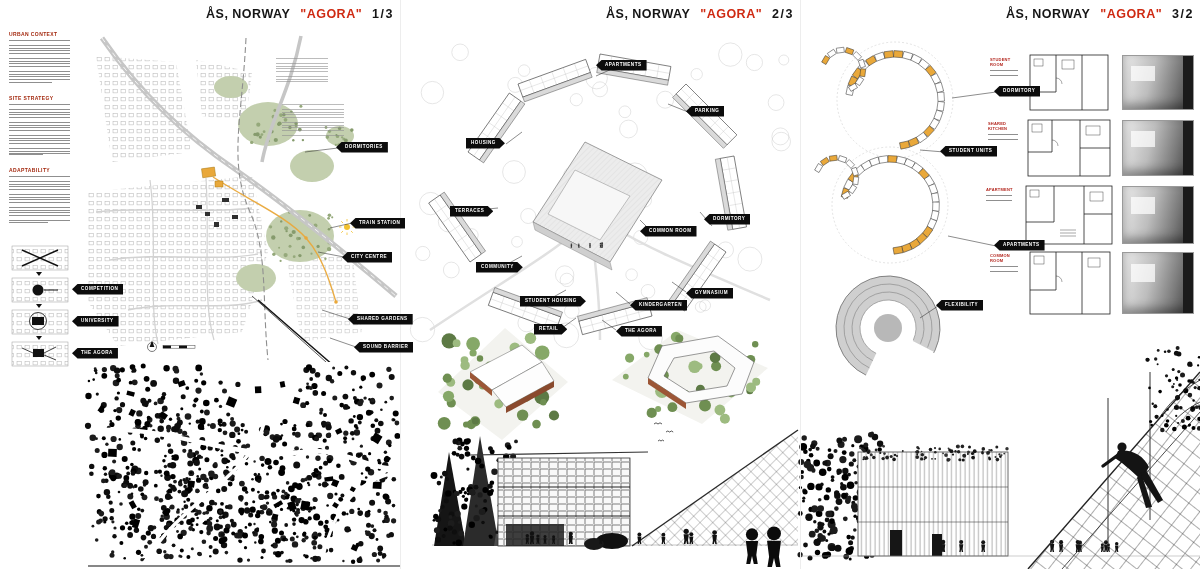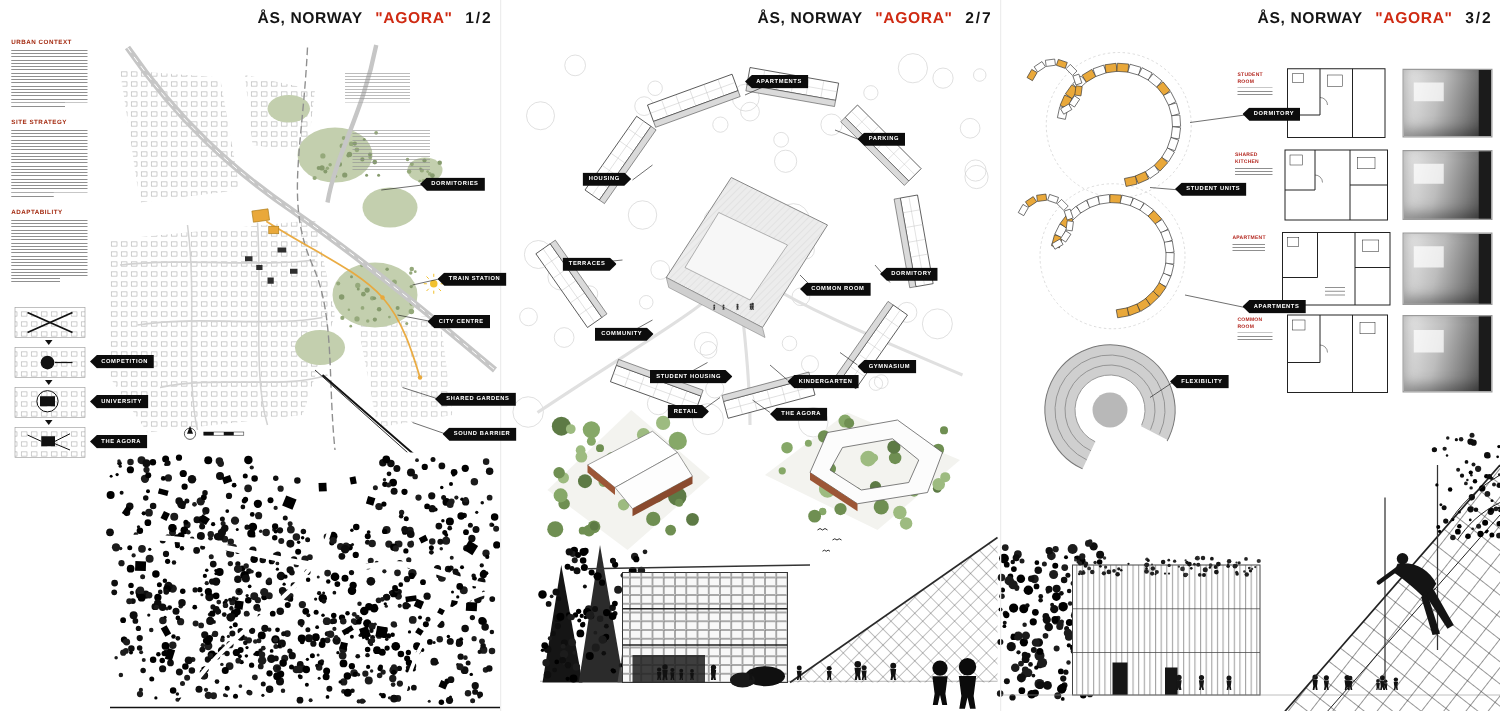--- a/index.html
+++ b/index.html
@@ -1954,24 +1954,24 @@
     <path d="M1200,380 C1180,392 1168,404 1158,420"></path>
     <path d="M1200,402 C1184,410 1174,420 1166,432"></path>
   </g>
 </g>
 </svg>
 
 <div class="divider" style="left:400px"></div>
 <div class="divider" style="left:800px"></div>
 
 <div class="board-title" style="left:6px">
-  <span class="t-city">ÅS, NORWAY</span><span class="t-proj">"AGORA"</span><span class="t-page">1/2</span>
+  <span class="t-city">ÅS, NORWAY</span><span class="t-proj">"AGORA"</span><span class="t-page">1/3</span>
 </div>
 <div class="board-title" style="left:406px">
-  <span class="t-city">ÅS, NORWAY</span><span class="t-proj">"AGORA"</span><span class="t-page">2/7</span>
+  <span class="t-city">ÅS, NORWAY</span><span class="t-proj">"AGORA"</span><span class="t-page">2/3</span>
 </div>
 <div class="board-title" style="left:806px">
   <span class="t-city">ÅS, NORWAY</span><span class="t-proj">"AGORA"</span><span class="t-page">3/2</span>
 </div>
 
 <div class="text-column">
   <div class="tsec">
     <h4>URBAN CONTEXT</h4>
     <div class="greek" style="height:42px"></div>
     <div class="greek" style="height:5px;width:70%"></div>

